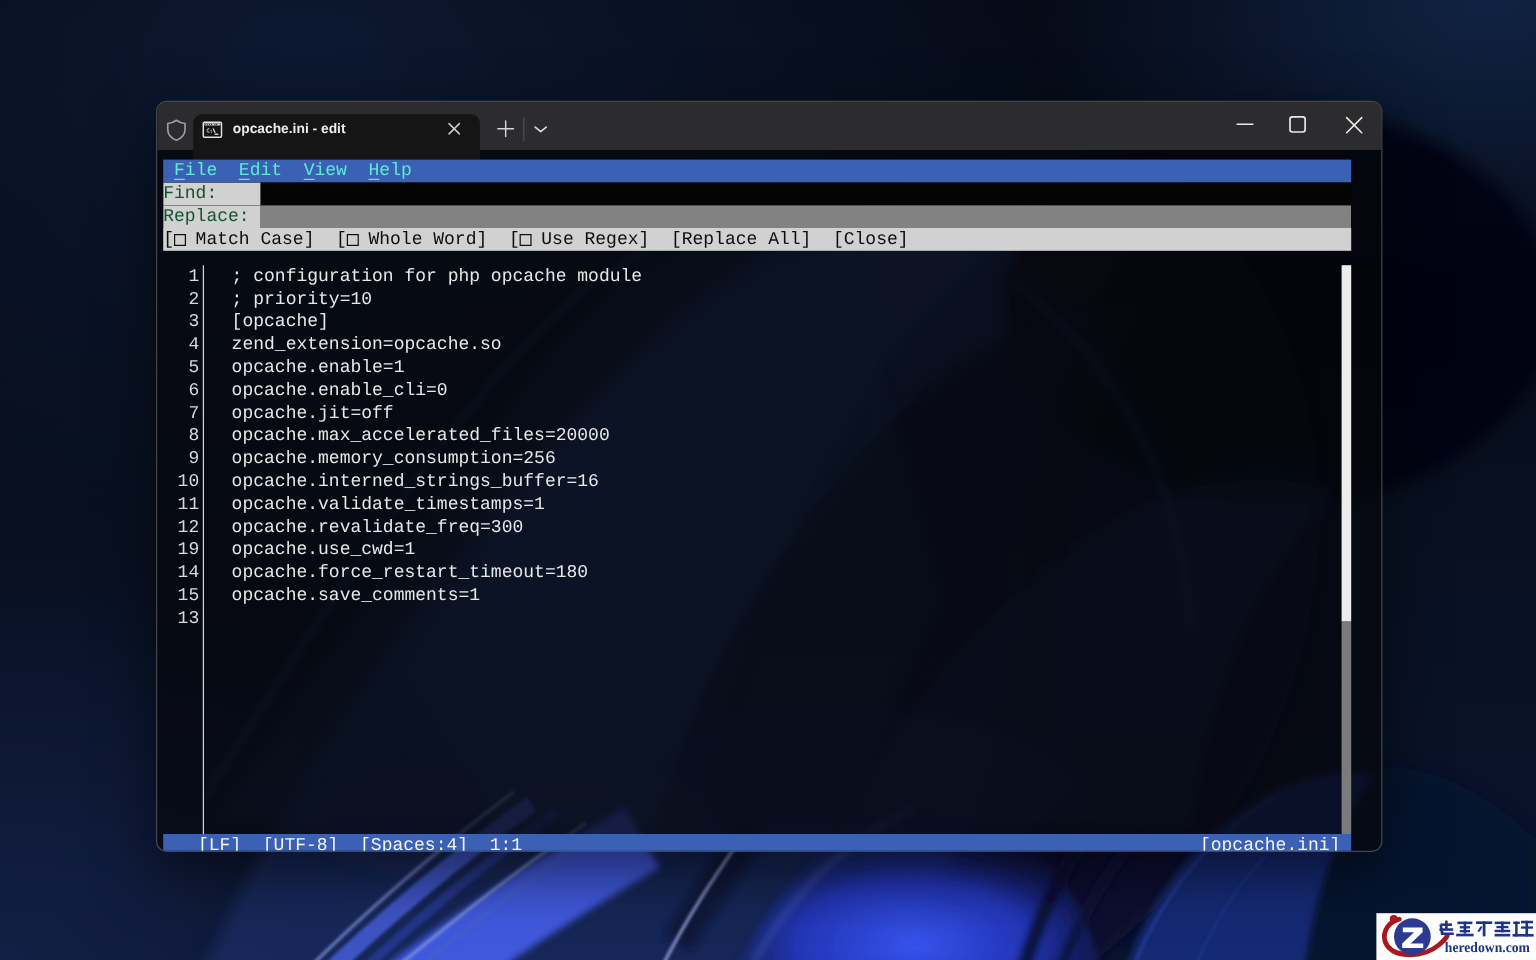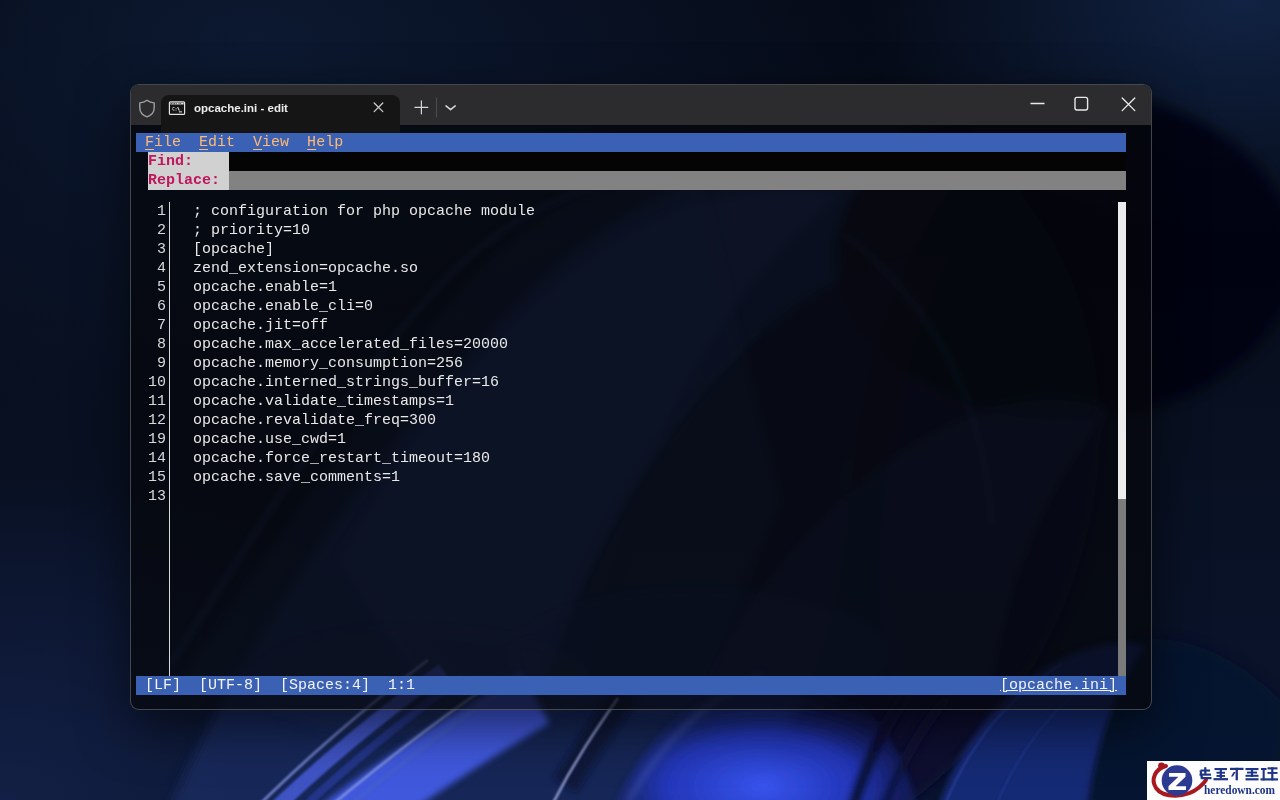--- a/index.html
+++ b/index.html
@@ -8,32 +8,32 @@
   .win{position:absolute;left:130px;top:84px;width:1022px;height:626px;border-radius:9px;
        box-shadow:0 18px 50px rgba(0,0,0,0.55);border:1px solid rgba(120,120,120,0.55);overflow:hidden;
        background:rgba(5,7,11,0.72);}
   .titlebar{position:absolute;left:0;top:0;width:100%;height:40px;background:#2c2c2e;}
   .tab{position:absolute;left:30px;top:10px;width:239px;height:39px;background:#151516;
        border-radius:8px 8px 0 0;}
   .tabtitle{position:absolute;left:33px;top:5.5px;font:bold 11.5px/14px "Liberation Sans",sans-serif;color:#ececec;letter-spacing:0px;}
   .tui{position:absolute;left:5px;top:48px;width:990px;font:15px/19px "Liberation Mono",monospace;
        color:#e8e8e8;}
   .row{height:19px;position:relative;white-space:pre;overflow:hidden;}
-  .mbar{background:#3b61b4;color:#fdba74;}
+  .mbar{background:#3b61b4;color:#5eead4;}
   .mbar u{text-decoration-thickness:1px;text-underline-offset:2.5px;}
-  .lbl{position:absolute;left:12px;top:0;width:81px;height:19px;background:#d2d1d1;color:#be185d;z-index:2;font-weight:bold;}
+  .lbl{position:absolute;left:0;top:0;width:81px;height:19px;background:#d2d1d1;color:#14532d;z-index:2;}
   .ffield{position:absolute;left:81px;top:0;right:0;height:19px;background:#040404;}
   .rfield{position:absolute;left:81px;top:0;right:0;height:19px;background:#828282;}
   .obar{background:#d2d1d1;color:#0d0d0d;}
   .cb{display:inline-block;width:9px;height:19px;position:relative;vertical-align:top;}
   .cb:after{content:"";position:absolute;left:0px;top:4.5px;width:8px;height:8px;border:1.3px solid #0d0d0d;}
   .edit{position:relative;height:474px;}
   .gline{position:absolute;left:32.5px;top:0;width:1px;height:474px;background:#d8d8d8;}
   .num{color:#d8dada;}
-  .sbar{background:#3b61b4;color:#f4f4f4;position:relative;}
+  .sbar{background:#3b61b4;color:#f4f4f4;position:relative;padding-left:20px;}
   .sbr{position:absolute;right:9px;top:0;text-decoration:underline;}
   .thumb{position:absolute;left:981.5px;top:0;width:8.5px;height:297px;background:#ececec;}
   .track{position:absolute;left:981.5px;top:297px;width:8.5px;height:177px;background:#7b7b7b;}
   .wm{position:absolute;right:0;bottom:0;width:133px;height:39px;background:#fdfdfd;}
 </style>
 </head>
 <body>
 <svg id="wall" width="1280" height="800" viewBox="0 0 1280 800">
 <defs>
 <linearGradient id="base" x1="0" y1="0" x2="0" y2="1">
@@ -147,20 +147,21 @@
     <line x1="900.5" y1="19.5" x2="914.5" y2="19.5" stroke="#e9e9e9" stroke-width="1.3"></line>
     <rect x="945" y="13.4" width="12.6" height="12.6" rx="2" fill="none" stroke="#e9e9e9" stroke-width="1.4"></rect>
     <g stroke="#ececec" stroke-width="1.3" stroke-linecap="round">
       <path d="M 992.2 14 l 12.6 12.6 M 1004.8 14 l -12.6 12.6"></path>
     </g>
   </svg>
   <div class="tui">
     <div class="row mbar"> <u>F</u>ile  <u>E</u>dit  <u>V</u>iew  <u>H</u>elp</div>
     <div class="row"><div class="ffield"></div><div class="lbl">Find:</div></div>
     <div class="row"><div class="rfield"></div><div class="lbl">Replace:</div></div>
+    <div class="row obar">[<span class="cb"></span> Match Case]  [<span class="cb"></span> Whole Word]  [<span class="cb"></span> Use Regex]  [Replace All]  [Close]</div>
     <div class="edit">
         <div class="gline"></div>
         <div class="thumb"></div>
         <div class="track"></div>
         <pre style="margin:12px;font:inherit;"><span class="num"> 1</span>   ; configuration for php opcache module
 <span class="num"> 2</span>   ; priority=10
 <span class="num"> 3</span>   [opcache]
 <span class="num"> 4</span>   zend_extension=opcache.so
 <span class="num"> 5</span>   opcache.enable=1
 <span class="num"> 6</span>   opcache.enable_cli=0

